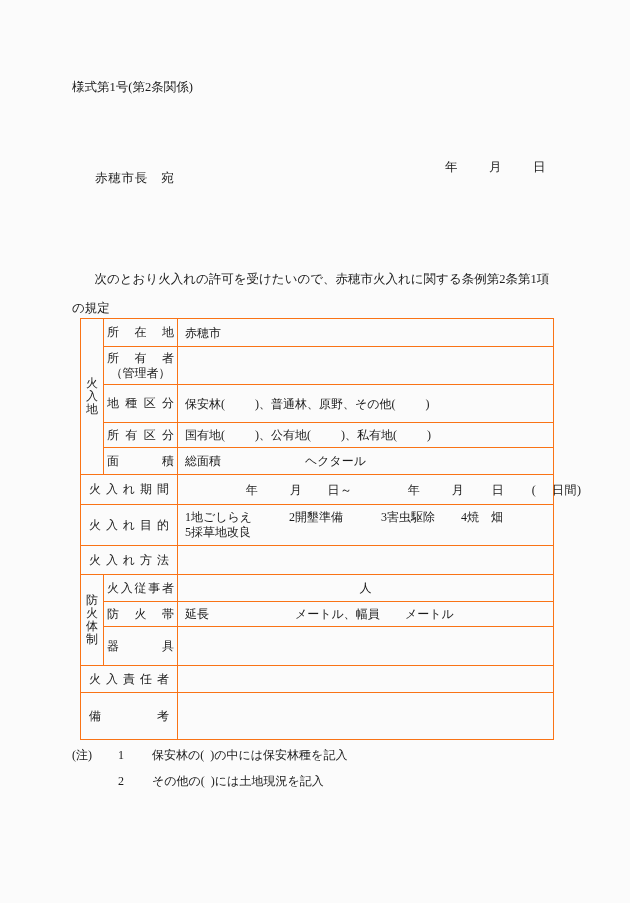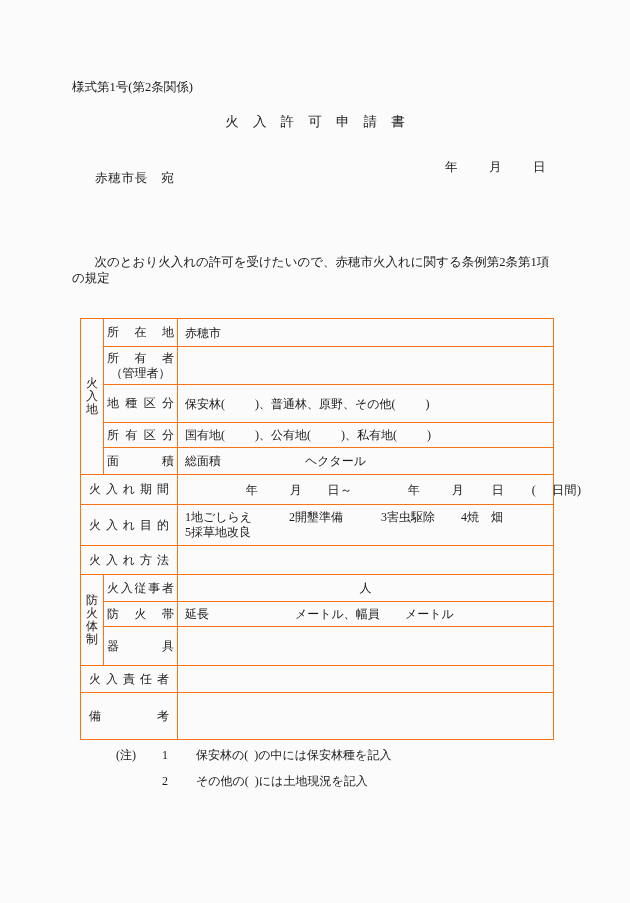--- a/index.html
+++ b/index.html
@@ -71,24 +71,24 @@
     letter-spacing: 0.55em;
     text-indent: 0.28em;
   }
   .tel-unit-1 { display: inline-block; width: 62px; text-align: center; }
   .tel-unit-2 { display: inline-block; width: 62px; text-align: center; }
 
   
   #body-paragraph {
     position: absolute;
     left: 72px;
-    top: 254px;
+    top: 265px;
     width: 486px;
     font-size: 12.5px;
-    line-height: 16px;
+    line-height: 29px;
   }
   #body-paragraph .l1 { text-indent: 1.8em; display: block; }
   #body-paragraph .l2 { display: block; }
 
   
   #main-table {
     position: absolute;
     left: 80px;
     top: 318px;
     width: 474px;
@@ -197,40 +197,38 @@
 
   .menseki-line { white-space: pre; }
   .menseki-line .seg { display: inline-block; width: 120px; }
 
   
   #notes {
     position: absolute;
     left: 72px;
     top: 742px;
     font-size: 12px;
-    margin-left: 44px;
   }
   .note-row {
     display: block;
     height: 26px;
     line-height: 26px;
     white-space: pre;
   }
   .note-kanji { display: inline-block; width: 46px; }
   .note-num   { display: inline-block; width: 34px; }
   .note-indent { display: inline-block; width: 46px; }
 </style>
 </head>
 <body>
 
 <div class="page">
 
   <div class="abs" id="form-number">様式第1号(第2条関係)</div>
 
-  <div class="abs" id="doc-title">火入許可申請書</div>
 
   <div class="abs" id="date-line">
     <span>年</span><span>月</span><span>日</span>
   </div>
 
   <div class="abs" id="addressee">赤穂市長　宛</div>
 
 
   <div id="body-paragraph">
     <span class="l1">次のとおり火入れの許可を受けたいので、赤穂市火入れに関する条例第2条第1項の規定</span>

